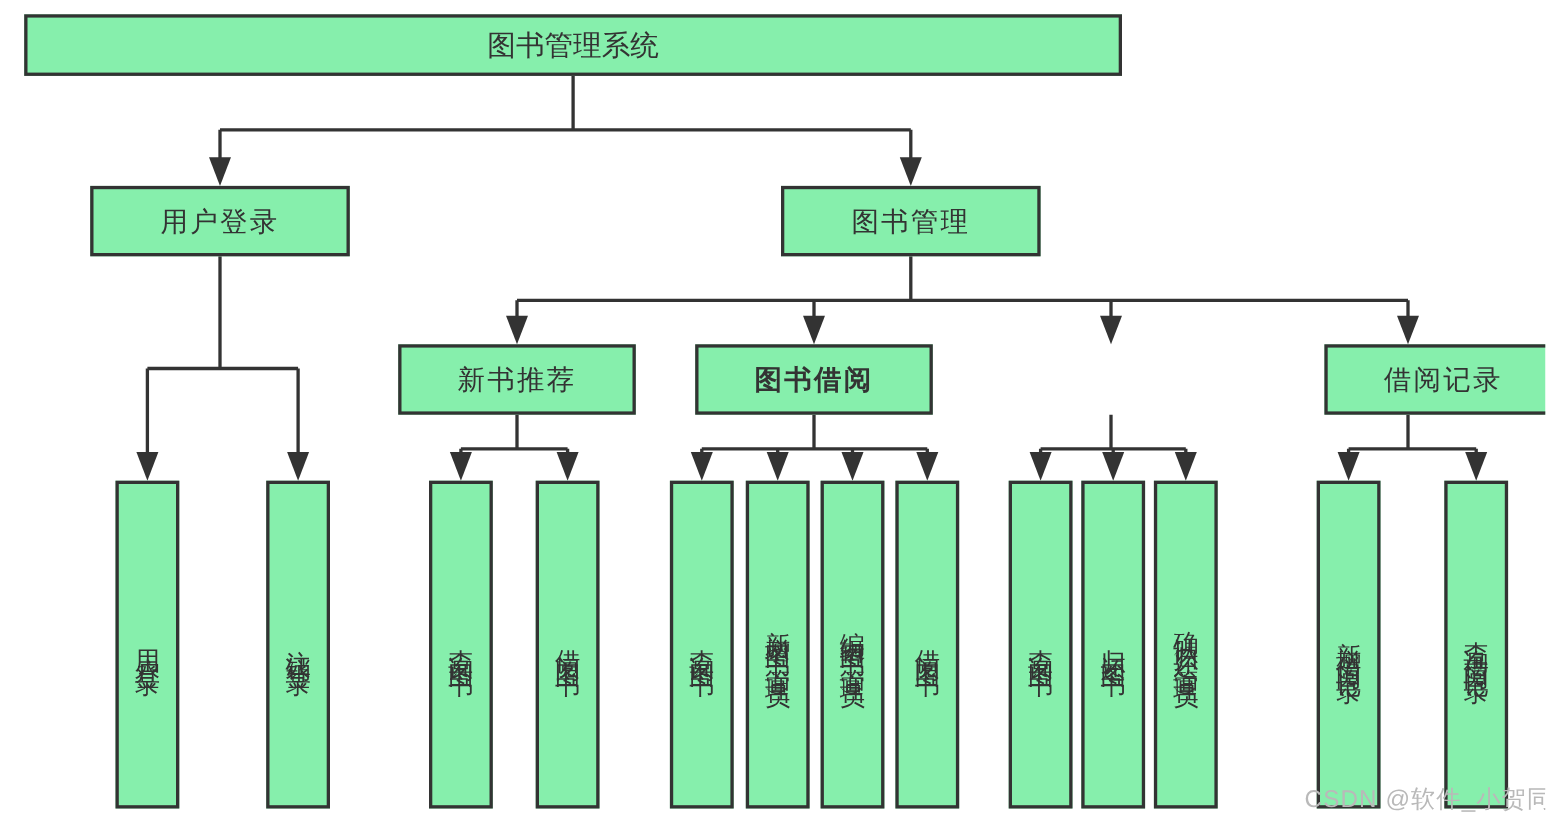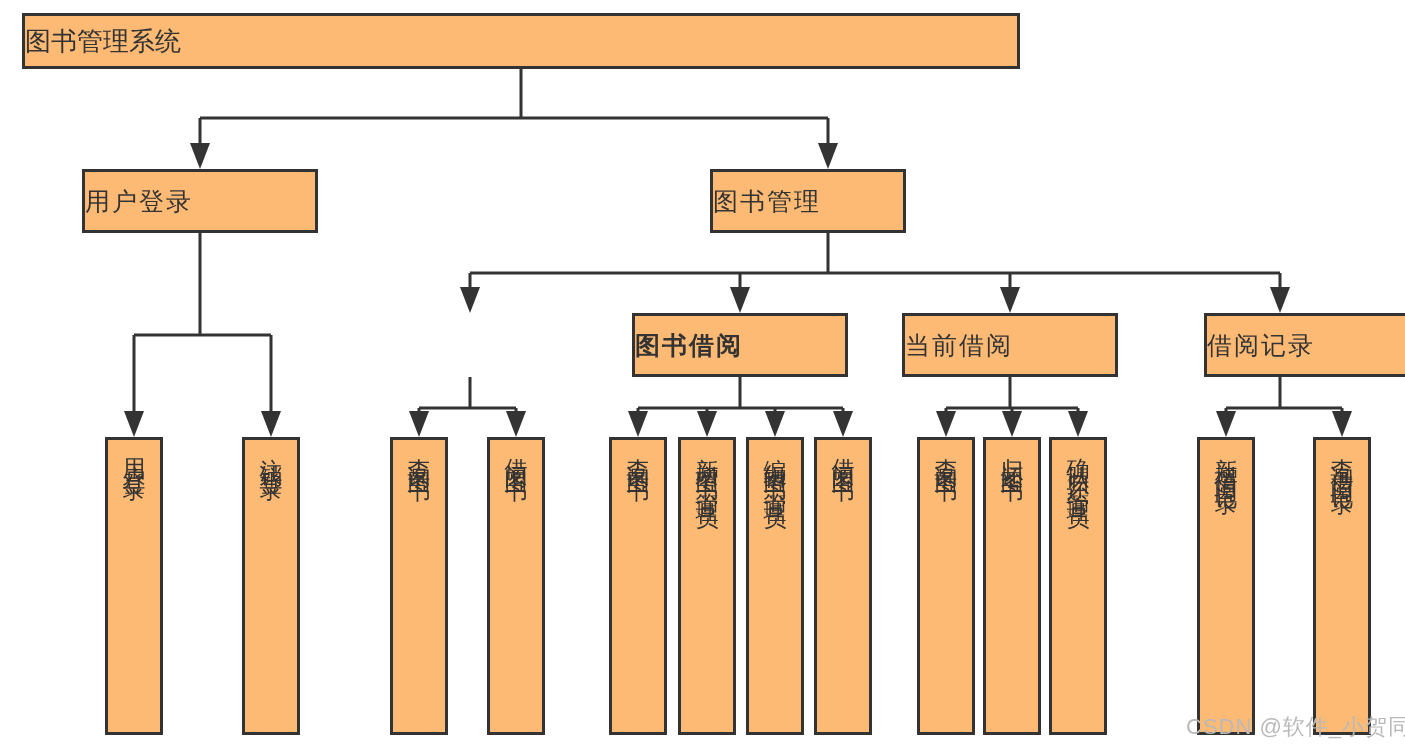--- a/index.html
+++ b/index.html
@@ -8,24 +8,24 @@
     width:1405px;height:747px;
     background:#ffffff;
     font-family:"Liberation Sans", sans-serif;
     overflow:hidden;
   }
   #wires{position:absolute;left:0;top:0;z-index:1;}
   .node{
     position:absolute;
     box-sizing:border-box;
     border:3px solid #333333;
-    background:#fdba74;
+    background:#86efac;
     display:flex;
     align-items:center;
-    justify-content:flex-start;
+    justify-content:center;
     color:#333333;
     z-index:2;
   }
   .h-node{font-size:25px;letter-spacing:2px;}
   .root-node{font-size:26px;}
   .leaf{
     writing-mode:vertical-rl;
     text-orientation:mixed;
     font-size:23px;
     letter-spacing:7px;
@@ -89,29 +89,29 @@
     </g>
   </svg>
 
   <div class="node root-node" style="left:22px;top:13px;width:998px;height:56px;">
     <span>图书管理系统</span>
   </div>
 
   <div class="node h-node" style="left:82px;top:169px;width:236px;height:64px;">
     <span>用户登录</span>
   </div>
-  <div class="node h-node" style="left:710px;top:169px;width:196px;height:64px;">
+  <div class="node h-node" style="left:710px;top:169px;width:236px;height:64px;">
     <span>图书管理</span>
   </div>
 
+  <div class="node h-node" style="left:362px;top:313px;width:216px;height:64px;">
+    <span>新书推荐</span>
+  </div>
   <div class="node h-node" style="left:632px;top:313px;width:216px;height:64px;font-weight:bold;">
     <span>图书借阅</span>
-  </div>
-  <div class="node h-node" style="left:902px;top:313px;width:216px;height:64px;">
-    <span>当前借阅</span>
   </div>
   <div class="node h-node" style="left:1172px;top:313px;width:216px;height:64px;margin-left:32px;">
     <span>借阅记录</span>
   </div>
 
   <div class="node leaf" style="left:105px;top:437px;width:58px;height:298px;">
     <span>用户登录</span>
   </div>
   <div class="node leaf" style="left:242px;top:437px;width:58px;height:298px;">
     <span>注销登录</span>

